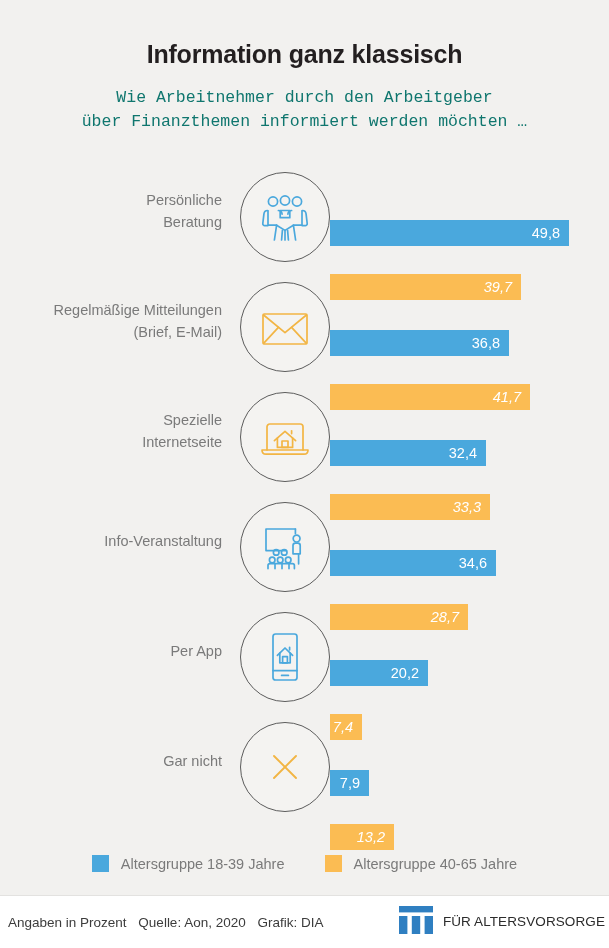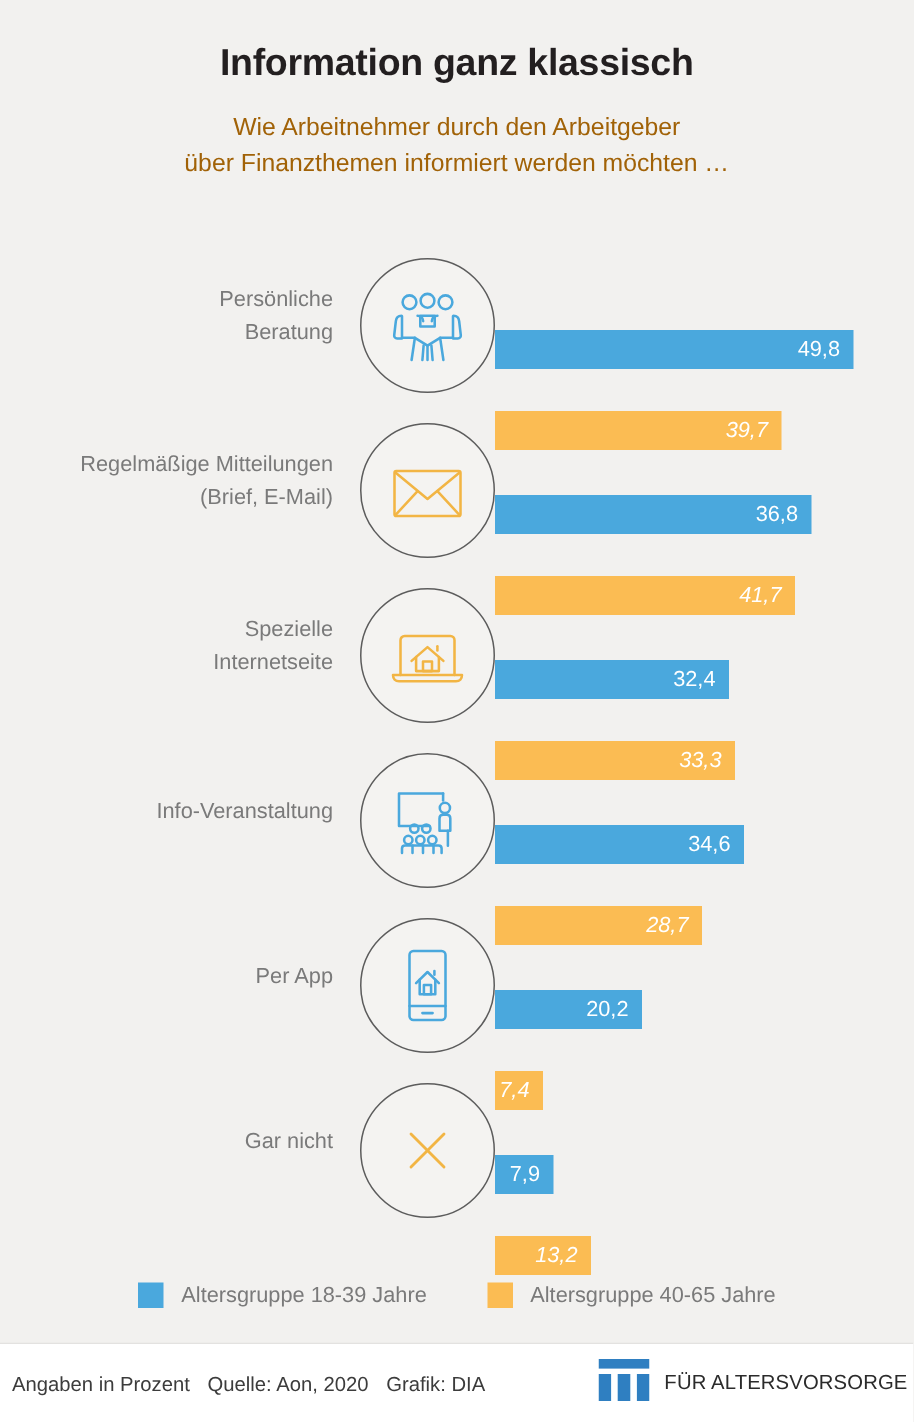--- a/index.html
+++ b/index.html
@@ -20,28 +20,29 @@
   #header {
     padding-top: 28px;
     text-align: center;
   }
   #chart-title {
     font-size: 25px;
     font-weight: bold;
     color: #231f20;
     letter-spacing: -0.2px;
     line-height: 1.15;
-    margin: 0;
+    margin: 12px;
   }
   #chart-subtitle {
     margin-top: 17px;
     font-size: 16.5px;
-    color: #a16207;
+    color: #0f766e;
     line-height: 1.45;
     font-weight: 400;
+    font-family: Liberation Mono, monospace;
   }
   #chart-subtitle .sub-line {
     display: block;
   }
 
   
   #rows {
     position: absolute;
     top: 162px;
     left: 0;
@@ -228,21 +229,21 @@
       <span>
         <svg width="54" height="54" viewBox="0 0 54 54" fill="none" stroke="#f2b544" stroke-width="1.7" stroke-linecap="round" stroke-linejoin="round">
           <rect x="5" y="14" width="44" height="30" rx="1.2"></rect>
           <path d="M5.6 15 27 32.6 48.4 15"></path>
           <path d="M5.6 43.4 20.4 27.4"></path>
           <path d="M48.4 43.4 33.6 27.4"></path>
         </svg>
       </span>
     </div>
     <div class="bars">
-      <div class="bar blue" style="width:211px">
+      <div class="bar blue" style="width:179px">
         <span class="bar-value">36,8</span>
       </div>
       <div class="bar orange" style="width:200px">
         <span class="bar-value">41,7</span>
       </div>
     </div>
   </div>
 
   <div class="row">
     <div class="row-label">

